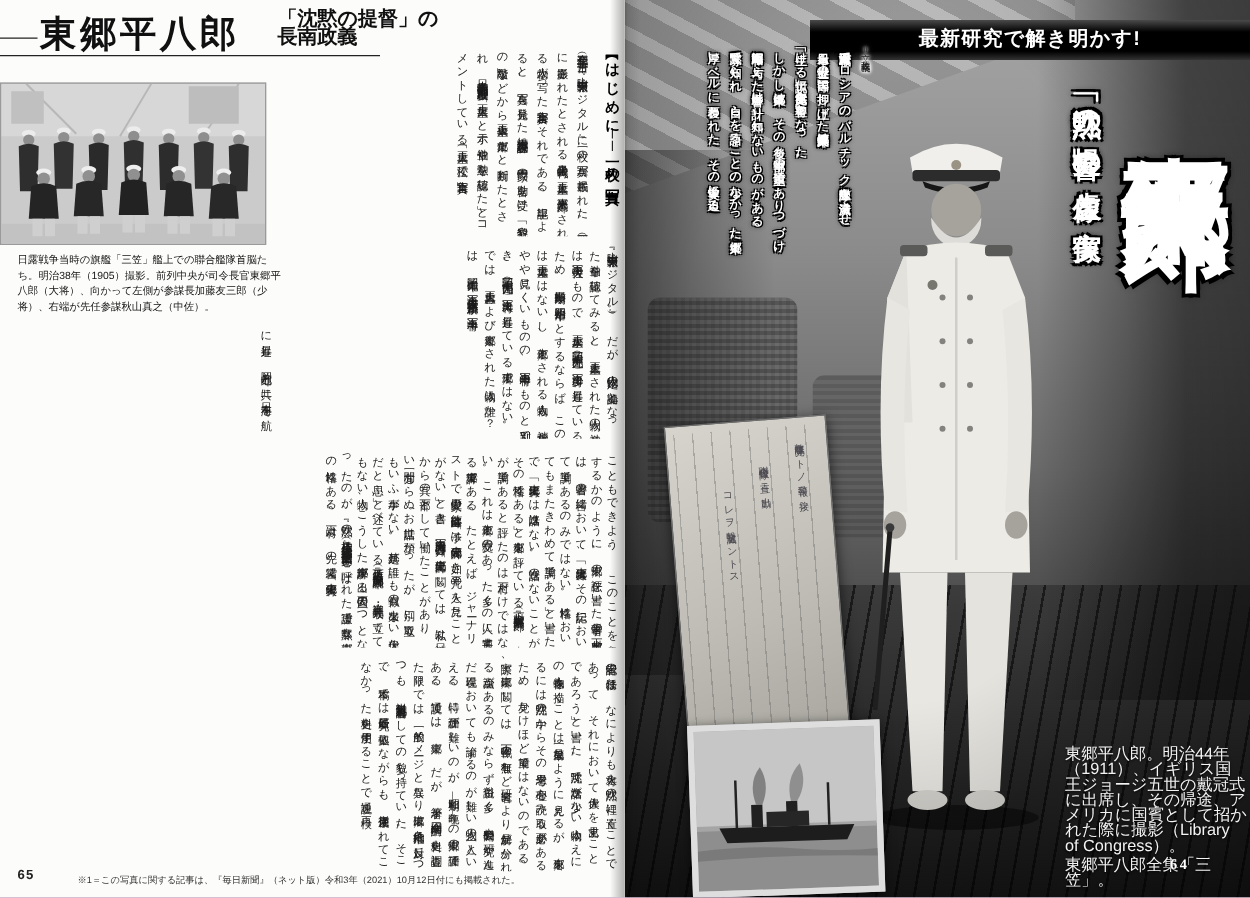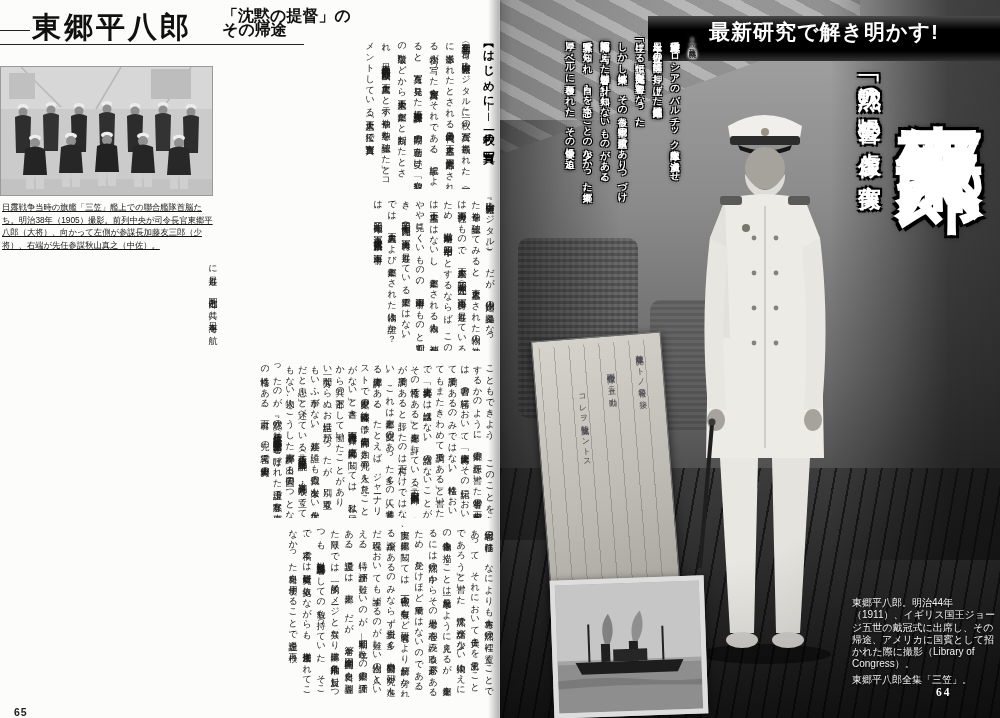--- a/index.html
+++ b/index.html
@@ -16,38 +16,38 @@
   .lp-title { position:absolute; left:32px; top:8px; font-size:29px; font-weight:bold;
               letter-spacing:3px; color:#101010; font-family:"Liberation Serif",serif; }
   .lp-sub { position:absolute; left:222px; top:9px; font-size:16px; font-weight:bold;
             line-height:14px; color:#101010; font-family:"Liberation Sans",sans-serif; }
   .lp-rule-short { position:absolute; left:0; top:30px; width:30px; height:1px; background:#222; }
   .lp-rule { position:absolute; left:0; top:44px; width:304px; height:1px; background:#222; }
 
   .group-photo { position:absolute; left:0; top:66px; width:213px; height:130px;
                  border:1px solid #9a9a9a; background:#c9c9c9; overflow:hidden; }
 
-  .lp-caption { position:absolute; left:2px; top:201px; width:212px; font-size:8.3px;
-                line-height:12.6px; color:#141414; font-family:"Liberation Sans",sans-serif;text-decoration:underline; }
+  .lp-caption { position:absolute; left:14px; top:201px; width:212px; font-size:8.3px;
+                line-height:12.6px; color:#141414; font-family:"Liberation Sans",sans-serif; }
 
   .tier { position:absolute; overflow:hidden; color:#1b1b1b; font-size:9px;
           letter-spacing:0.6px; }
   #tier1 { left:224px; top:36px;  width:273px; height:153px; line-height:16px; }
   #tier2 { left:224px; top:194px; width:273px; height:157px; line-height:14px; }
   #tier2b{ left:2px;   top:258px; width:218px; height:93px;  line-height:14px; }
   #tier3 { left:2px;   top:359px; width:494px; height:159px; line-height:12.5px; }
   #tier4 { left:2px;   top:523px; width:494px; height:174px; line-height:14px; }
 
   .sec-heading { font-family:"Liberation Sans",sans-serif; font-weight:bold; font-size:11.5px;
                  letter-spacing:2px; padding-top:4px; margin-left:7px; color:#000; }
 
   .footnote { position:absolute; left:62px; top:699px; font-size:7.4px; color:#333;
               font-family:"Liberation Sans",sans-serif; }
   .pn-left { position:absolute; left:14px; top:694px; font-size:10.5px; font-weight:bold;
-             color:#222; font-family:"Liberation Sans",sans-serif; letter-spacing:1px;margin-top:12px; }
+             color:#222; font-family:"Liberation Sans",sans-serif; letter-spacing:1px; }
 
   
   #right-page { position:absolute; left:500px; top:0; width:500px; height:718px; overflow:hidden;
                 background:linear-gradient(180deg,#a6a6a6 0%,#8b8b8b 28%,#6a6a6a 52%,#444 72%,#242424 100%); }
 
   .awning { position:absolute; left:-70px; top:-50px; width:430px; height:250px; opacity:.55;
             background:repeating-linear-gradient(28deg, rgba(235,235,235,.55) 0 10px, rgba(110,110,110,.45) 10px 26px);
             clip-path:polygon(0 0,100% 0,100% 30%,0 92%); }
   .dark-right { position:absolute; right:0; top:0; width:170px; height:560px;
                 background:linear-gradient(90deg, rgba(10,10,10,0), rgba(10,10,10,.55) 70%); }
@@ -62,24 +62,24 @@
   .deck { position:absolute; left:0; bottom:0; width:100%; height:250px;
           background:linear-gradient(180deg,#3c3c3c,#151515); }
   .deck::after { content:""; position:absolute; inset:0;
           background:repeating-linear-gradient(100deg, rgba(0,0,0,.55) 0 2px, transparent 2px 15px); }
   .vignette { position:absolute; inset:0;
           background:radial-gradient(ellipse at 45% 40%, rgba(0,0,0,0) 45%, rgba(0,0,0,.35) 100%); }
 
   .admiral { position:absolute; left:150px; top:88px; width:230px; height:600px; }
 
   
-  .kicker { position:absolute; left:148px; top:16px; width:352px; height:45px;
+  .kicker { position:absolute; left:148px; top:16px; width:352px; height:32px;
             background:linear-gradient(180deg,#4a4a4a 0%,#000 30%,#000 78%,#333 100%);
             color:#fff; font-family:"Liberation Sans",sans-serif; font-weight:bold;
-            font-size:21px; line-height:32px; text-align:center; letter-spacing:1px; }
+            font-size:16px; line-height:32px; text-align:center; letter-spacing:1px; }
 
   .outline-w { color:#fff;
       text-shadow:-1px -1px 0 #000, 1px -1px 0 #000, -1px 1px 0 #000, 1px 1px 0 #000, 0 0 4px rgba(0,0,0,.9); }
 
   .lead { position:absolute; left:44px; top:35px; height:230px; width:140px;
           font-family:"Liberation Sans",sans-serif; font-weight:bold; font-size:9.5px; }
   .lead > div { line-height:17.5px; letter-spacing:0; }
 
   .credit { position:absolute; left:187px; top:36px; font-size:7.5px; color:#1c1c1c;
             font-family:"Liberation Sans",sans-serif;
@@ -105,42 +105,42 @@
   .telegram .h1 { right:18px; top:14px; }
   .telegram .h2 { right:48px; top:30px; }
   .telegram .h3 { right:78px; top:50px; }
 
   
   .mikasa { position:absolute; left:52px; top:578px; width:154px; height:138px;
             transform:rotate(-2deg); border:5px solid #dedede; background:#b5b5b5;
             box-shadow:0 2px 9px rgba(0,0,0,.6); overflow:hidden; }
 
   .rp-captions { position:absolute; left:352px; top:597px; width:146px;
-                 font-family:"Liberation Sans",sans-serif; font-size:10px; line-height:12.3px;
+                 font-family:"Liberation Sans",sans-serif; font-size:13px; line-height:12.3px;
                  color:#f3f3f3; text-shadow:0 1px 2px rgba(0,0,0,.9); }
   .rp-captions p { margin-bottom:3px; }
 
   .pn-right { position:absolute; left:436px; top:686px; font-size:11.5px; font-weight:bold;
               color:#fff; letter-spacing:2px; font-family:Liberation Serif, serif;
               text-shadow:0 1px 2px #000; }
 
   .gutter { position:absolute; left:488px; top:0; width:24px; height:718px; pointer-events:none;
             background:linear-gradient(90deg, rgba(0,0,0,0), rgba(0,0,0,.28) 45%, rgba(0,0,0,.10) 60%, rgba(0,0,0,0)); }
 </style>
 </head>
 <body>
 
 <div id="spread">
 
   <div id="left-page">
     <div class="lp-rule-short"></div>
     <div class="lp-title">東郷平八郎</div>
     <div class="lp-sub">
       <div>「沈黙の提督」の</div>
-      <div>その帰途</div>
+      <div>長南政義</div>
     </div>
     <div class="lp-rule"></div>
 
     <div class="group-photo">
       <svg width="211" height="128" viewBox="0 0 211 128">
         <rect x="0" y="0" width="211" height="128" fill="#cbcbcb"></rect>
         <rect x="0" y="0" width="211" height="42" fill="#d7d7d7"></rect>
         <line x1="20" y1="0" x2="60" y2="40" stroke="#b7b7b7" stroke-width="1.5"></line>
         <line x1="120" y1="0" x2="95" y2="42" stroke="#b7b7b7" stroke-width="1.5"></line>
         <line x1="190" y1="0" x2="160" y2="44" stroke="#b7b7b7" stroke-width="1.5"></line>
@@ -238,20 +238,21 @@
       <span>に昇進し、片岡七郎と共に日本海を航</span>
     </div>
     <div id="tier3" class="tier v">
       <span>こともできよう。　このことを象徴するかのように、東郷の評伝を書いた哲学者の下村寅太郎は、著書の緒言において、「東郷大将はその伝記において単調であるのみではない。性格においてもまたきわめて単調である」と書いた上で、「東郷大将には逸話はない。逸話のないことがその性格である」と東郷を評している（下村寅太郎『東郷平八郎』）。　東郷が単調であると評したのは下村だけではない。これは東郷と親交のあった多くの人に共通する東郷評である。たとえば、ジャーナリストで歴史家の徳富蘇峰は「予は東郷元帥の如き平凡の人を見たことがない」と書き、海軍大将岡田啓介は「東郷元帥に関しては、私は日清戦争前から其の部下として働いたことがあり、永い間一方ならぬお世話に預かったが、別に取立て、何もいふ事がない。其処が誰にも真似の出来ない偉大な所だと思ふ」と述べている（竹下勇監修『東郷元帥読本』）。　単調・平凡・取り立てて何もない人物、こうした東郷評が出る要因の一つとなったのが、『沈黙の神様』（小笠原長生編『東郷平八郎全集』第二巻）と呼ばれた謙虚で寡黙な東郷の性格にある。下村は、先の緒言で「東郷大将の</span>
     </div>
     <div id="tier4" class="tier v">
       <span>伝記者の任務は、なによりも大将を沈黙の裡に置くことであって、それにおいて偉大さを見出すことであろう」と書いた。沈黙で逸話が少ない人物ゆえに東郷の人物像を描くことは一見簡単なように見えるが、東郷を知るには沈黙の中からその思考や心理を読み取る必要があるため、見かけほど簡単ではないのである。　実際、東郷に関しては、丁字作戦の有無など研究者により見解が分かれる論点があるのみならず俗説も多く、史料公開や研究が進んだ現在においても論ずるのが難しい人物の一人といえる。特に評価が難しいのが、昭和期―晩年―の東郷の評価である。通説では、東郷　　だが、筆者が今回網羅的に史料を調査した限りでは、一般的イメージと異なり東郷は条約批准に反対しつつも、対米戦争反対論者としての貌も持っていた。そこで、本稿では最新研究に依拠しながらも、従来使用されてこなかった史料を使用することで通説を再検</span>
     </div>
 
     <div class="pn-left">65</div>
+    <div class="footnote">※1＝この写真に関する記事は、『毎日新聞』（ネット版）令和3年（2021）10月12日付にも掲載された。</div>
   </div>
 
   <div id="right-page">
 
     <div class="awning"></div>
     <div class="wicker w1"></div>
     <div class="wicker w2"></div>
     <div class="deck"></div>
     <div class="dark-right"></div>
     <div class="dark-left"></div>

